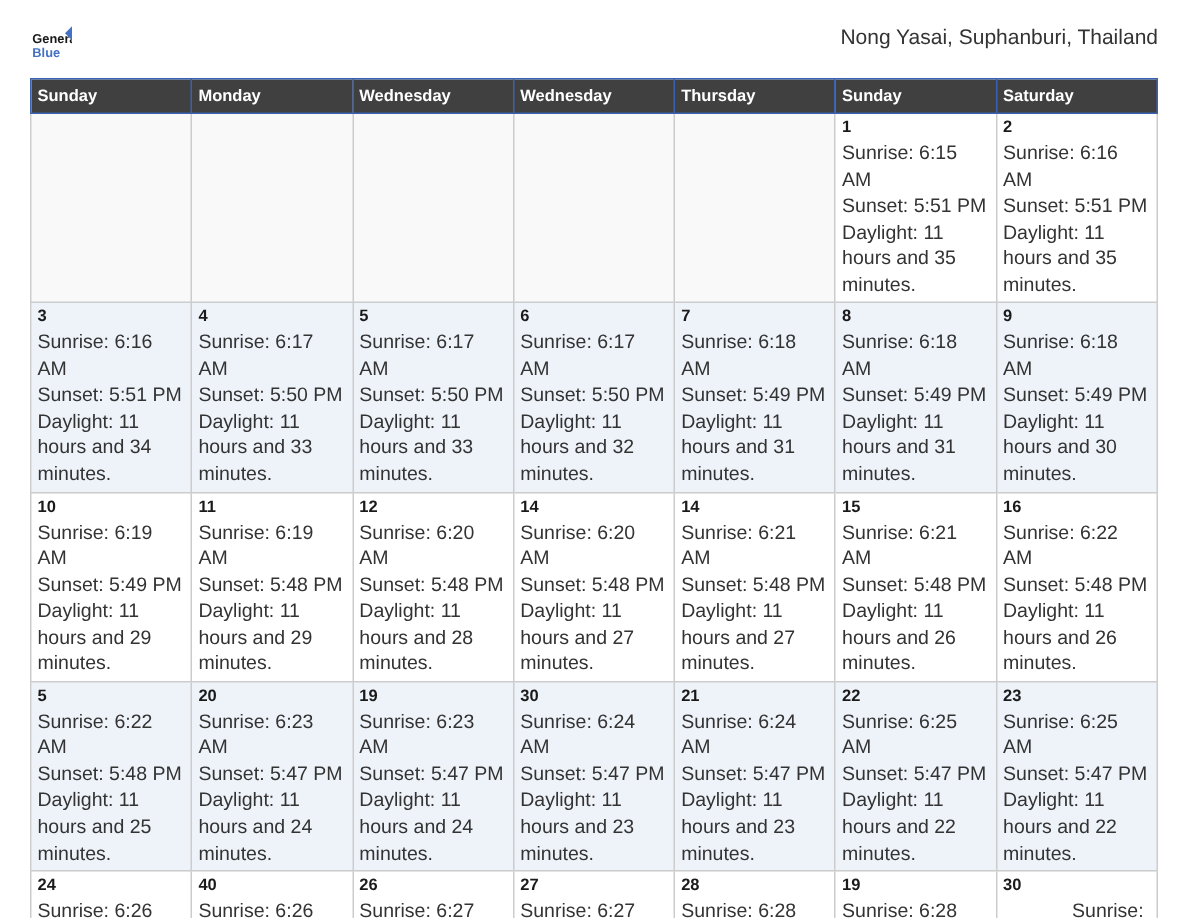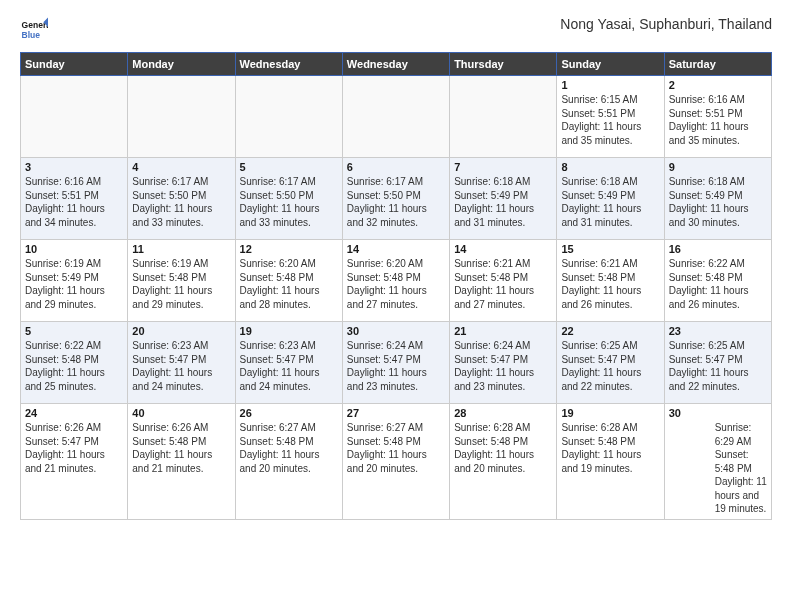--- a/index.html
+++ b/index.html
@@ -72,21 +72,21 @@
       background: #fff;
     }
     .day-num {
       font-size: 11px;
       font-weight: bold;
       color: #1a1a1a;
       display: block;
       margin-bottom: 2px;
     }
     .day-info {
-      font-size: 10px;
+      font-size: 13px;
       line-height: 1.35;
       color: #333;
     }
     .alt-row td {
       background: #eef2f9 !important;
     }
   </style>
 </head>
 <body>
 

